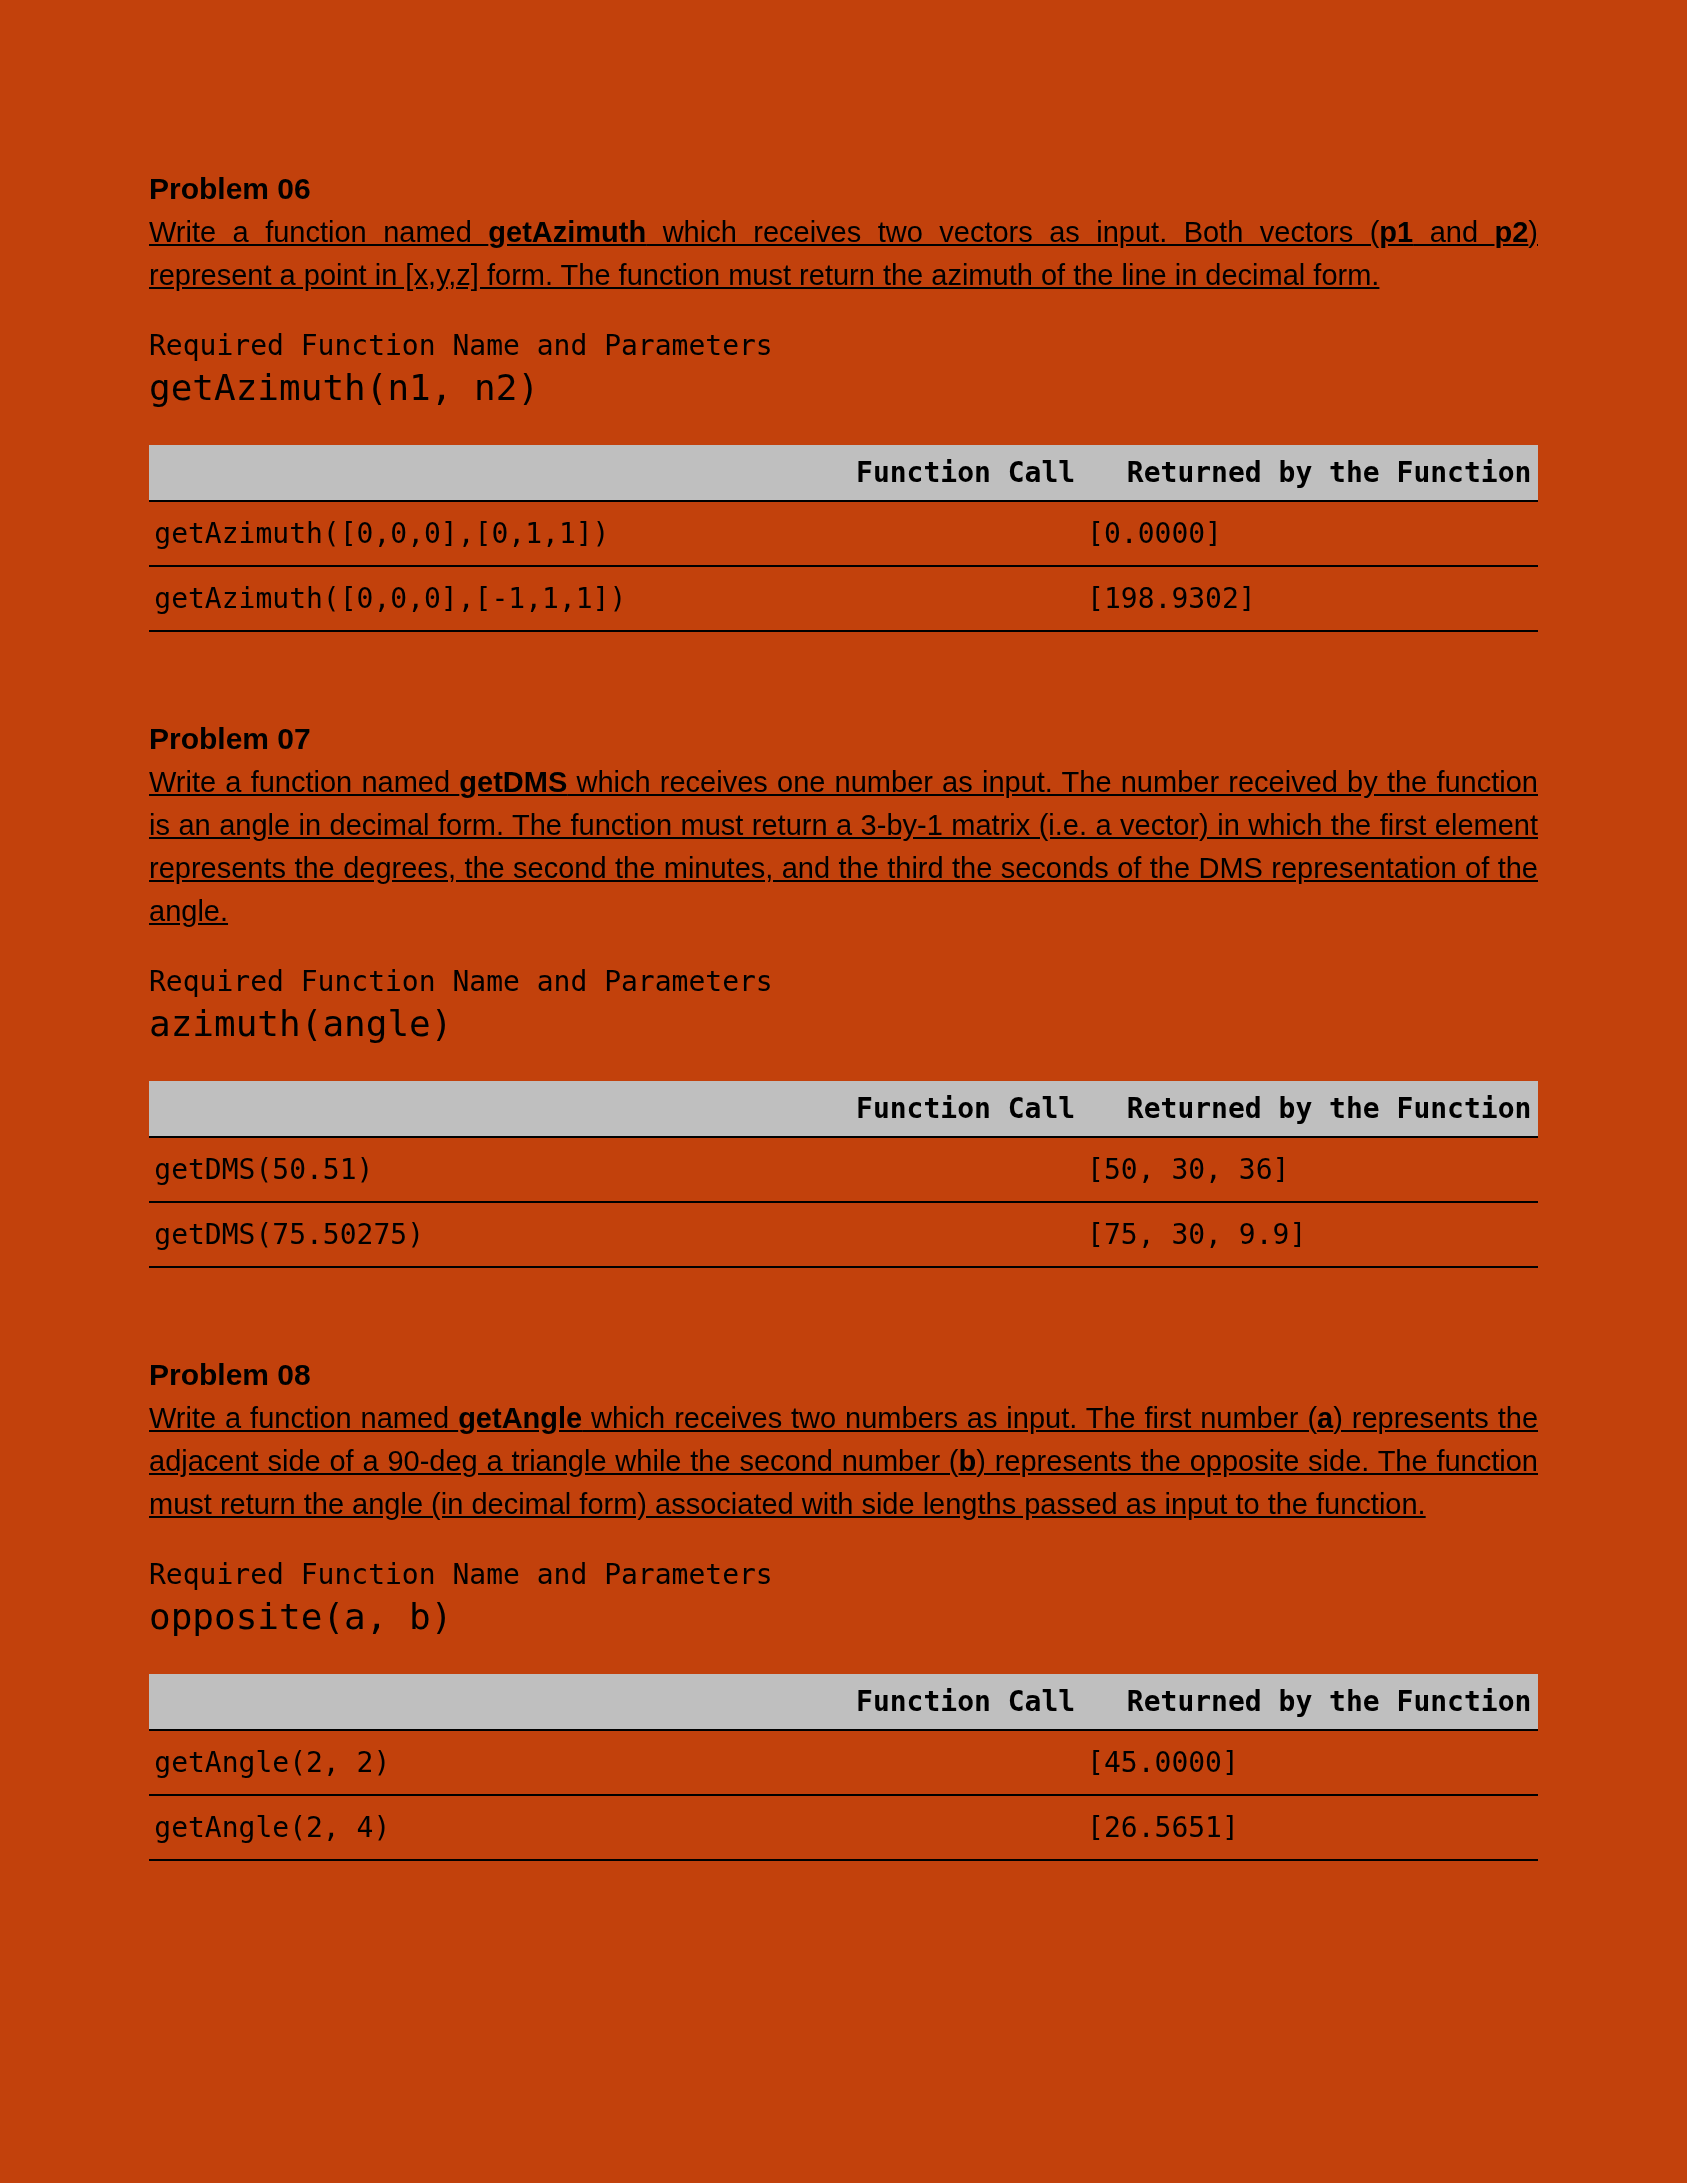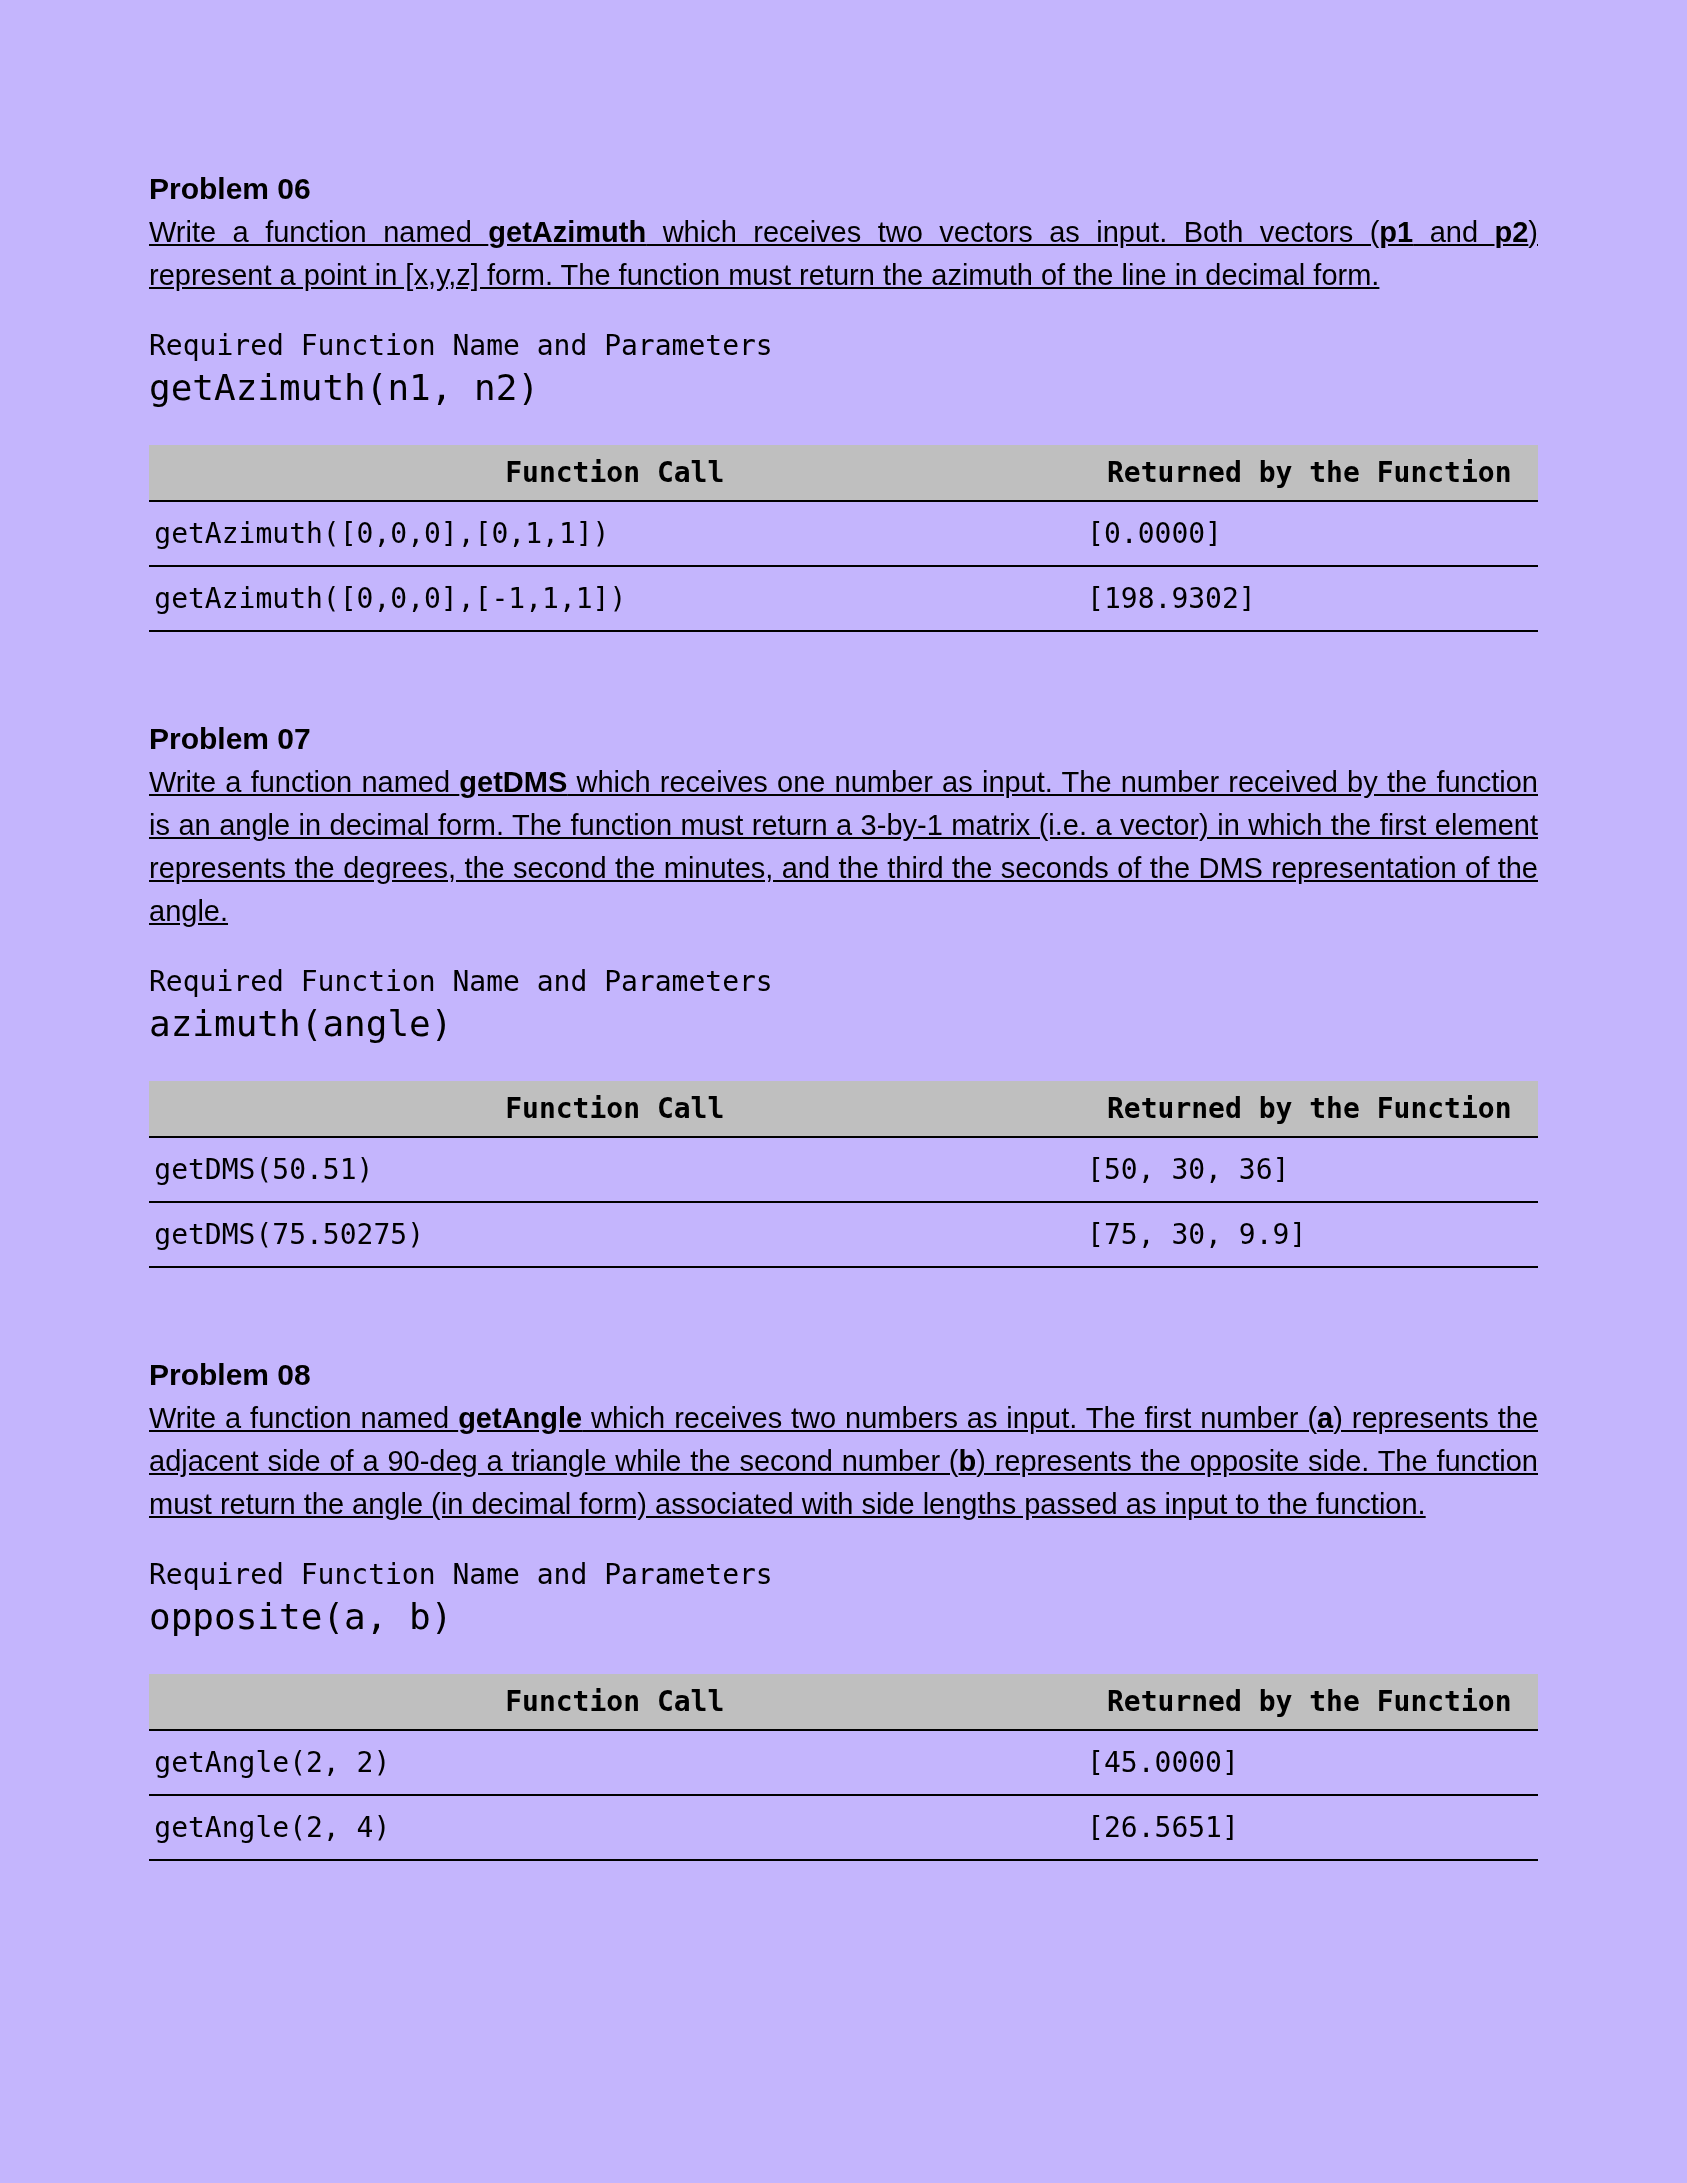--- a/index.html
+++ b/index.html
@@ -5,21 +5,21 @@
   html, body {
     margin: 0;
     padding: 0;
     background: #ffffff;
   }
   .page {
     position: relative;
     width: 1687px;
     height: 2183px;
     box-sizing: border-box;
-    background: #c4b5fd;
+    background: #c2410c;
     padding: 167px 149px 0 149px;
     font-family: "Liberation Sans", sans-serif;
     color: #000000;
     font-size: 29px;
   }
   .problem {
     margin-bottom: 85px;
   }
   .problem-title {
     font-weight: bold;
@@ -52,21 +52,21 @@
   table.examples {
     border-collapse: collapse;
     width: 100%;
     margin-top: 37px;
     font-family: "DejaVu Sans Mono", "Liberation Mono", monospace;
     font-size: 28px;
     table-layout: fixed;
   }
   table.examples th {
     background: #bfbfbf;
-    text-align: center;
+    text-align: right;
     font-weight: bold;
     padding: 11.2px 6.6px 11.2px 5.3px;
     border-bottom: 2px solid #000000;
   }
   table.examples td {
     padding: 15px 6.6px 15px 5.3px;
     border-bottom: 2px solid #000000;
     vertical-align: middle;
   }
   table.examples th:first-child,

